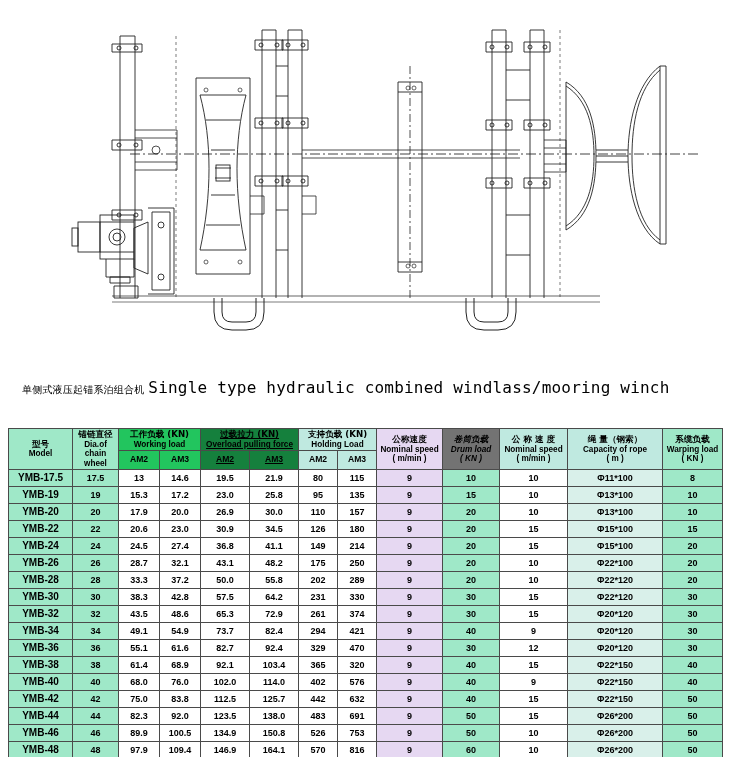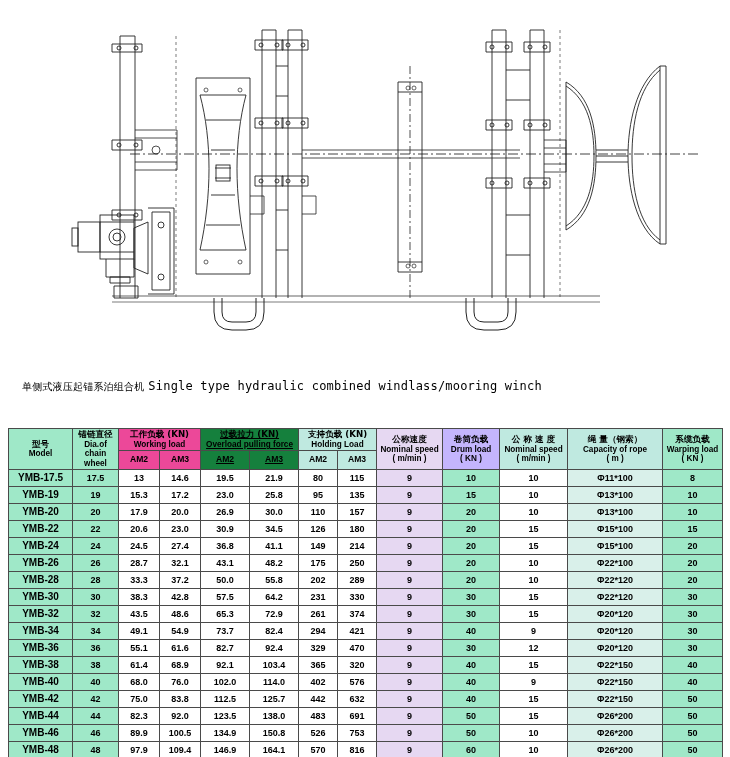--- a/index.html
+++ b/index.html
@@ -23,21 +23,21 @@
   
   .caption{
     position:absolute;
     left:22px; top:378px;
     font-size:13.5px;
     color:#000;
     white-space:nowrap;
     letter-spacing:0.2px;
   }
   .caption .cn{font-family:"DejaVu Sans", sans-serif;font-size:10px;}
-  .caption .en{font-family:"DejaVu Sans Mono", monospace;font-size:12px;text-align:right;}
+  .caption .en{font-family:"DejaVu Sans Mono", monospace;font-size:16px;text-align:right;}
 
   
   .tablewrap{
     position:absolute;
     left:8px; top:428px;
     width:714px;
   }
   table.spec{
     border-collapse:collapse;
     width:714px;
@@ -70,25 +70,25 @@
   .c-over{background:#ffffff;}
   .c-hold{background:#ffffff;}
   .c-nomspd{background:#e6d8f2;}
   .c-drum{background:#9fe8c8;}
   .c-nomspd2{background:#ffffff;}
   .c-rope{background:#d9f0ea;}
   .c-warp{background:#9fe8c8;}
 
   .hd-model{background:#9fe8c8;}
   .hd-dia{background:#9fe8c8;}
-  .hd-work{background:#ec4899;}
+  .hd-work{background:#22c55e;}
   .hd-over{background:#15803d;text-decoration:underline;}
   .hd-hold{background:#bfe9e0;}
   .hd-nomspd{background:#e6d8f2;}
-  .hd-drum{background:#c4b5fd;}
+  .hd-drum{background:#737373;font-style:italic;}
   .hd-nomspd2{background:#bfe9e0;}
   .hd-rope{background:#bfe9e0;}
   .hd-warp{background:#9fe8c8;margin-left:44px;}
 
   .sub{font-size:8.6px;}
   td.model{font-size:10px;}
 </style>
 </head>
 <body>
 

